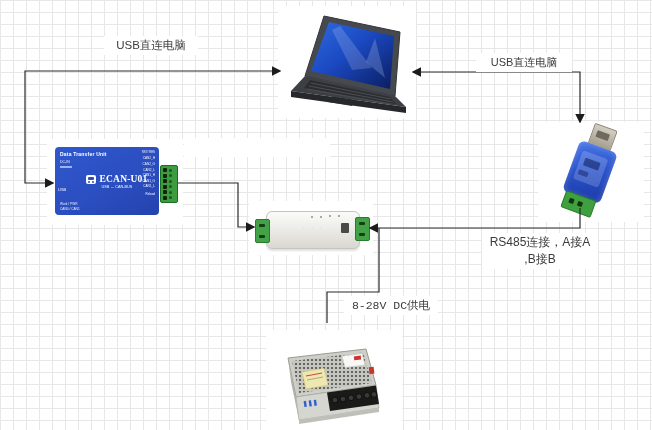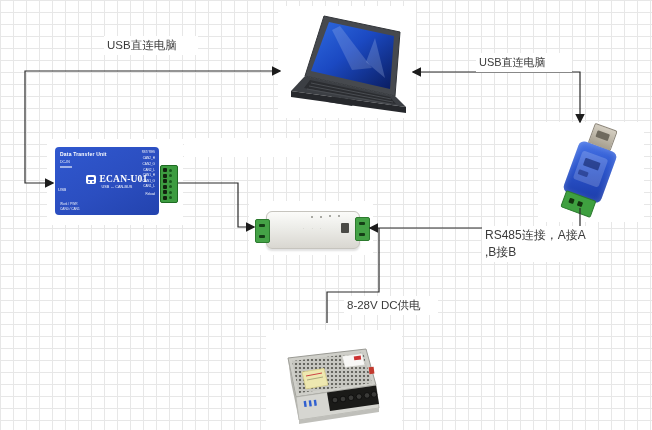--- a/index.html
+++ b/index.html
@@ -10,21 +10,21 @@
   .canvas{
     position:relative;width:652px;height:430px;overflow:hidden;background:#fff;
     background-image:
       linear-gradient(to right,#e7e7e7 1px,transparent 1px),
       linear-gradient(to bottom,#e7e7e7 1px,transparent 1px);
     background-size:13px 12px;
   }
   .photo{position:absolute;background:#fff;}
   .lbl{
     position:absolute;color:#3b3b3b;background:#fff;
-    padding:1px 3px;white-space:pre-line;text-align:left;line-height:17px;
+    padding:1px 3px;white-space:pre-line;text-align:center;line-height:17px;
     z-index:6;
   }
   svg.lines{position:absolute;left:0;top:0;z-index:5;pointer-events:none;}
   
   .ecan-body{
     position:absolute;left:8px;top:8px;width:104px;height:68px;
     background:linear-gradient(150deg,#3058cf 0%,#2b4ec0 55%,#2343ae 100%);
     border-radius:4px;color:#fff;
   }
   .ecan-title{position:absolute;left:5px;top:4px;font-size:5px;font-weight:bold;letter-spacing:.2px;}
@@ -228,17 +228,17 @@
     <polyline points="580,208 580,228 370,228" fill="none" stroke="#2a2a2a" stroke-width="1.2" marker-end="url(#arr)"></polyline>
     <polyline points="379,228 379,292 327,292 327,323" fill="none" stroke="#2a2a2a" stroke-width="1.2"></polyline>
   </svg>
 
   <div class="lbl" style="left:104px;top:36px;width:88px;font-size:11.5px;">USB直连电脑</div>
 
   <div class="lbl" style="left:476px;top:53px;width:90px;font-size:11px;">USB直连电脑</div>
 
   <div class="lbl" style="left:184px;top:138px;width:140px;font-size:12.5px;"><br></div>
 
-  <div class="lbl" style="left:482px;top:226px;width:110px;font-size:12px;"><span>RS485连接，A接A</span><br><span>,B接B</span></div>
-
-  <div class="lbl" style="left:344px;top:296px;width:88px;font-size:11.5px;">8-28V DC供电</div>
+  <div class="lbl" style="left:482px;top:233px;width:110px;font-size:12px;"><span>RS485连接，A接A</span><br><span>,B接B</span></div>
+
+  <div class="lbl" style="left:344px;top:296px;width:88px;font-size:11.5px;font-family:Liberation Mono, monospace;">8-28V DC供电</div>
 
 </div>
 
 </body></html>

